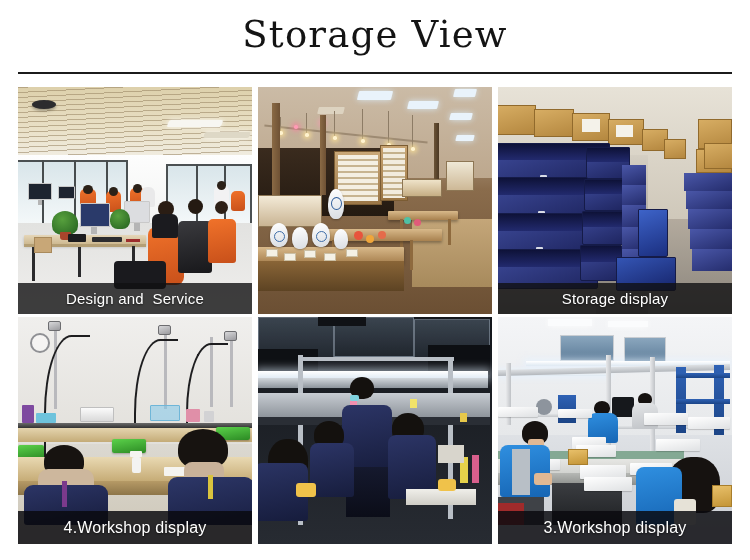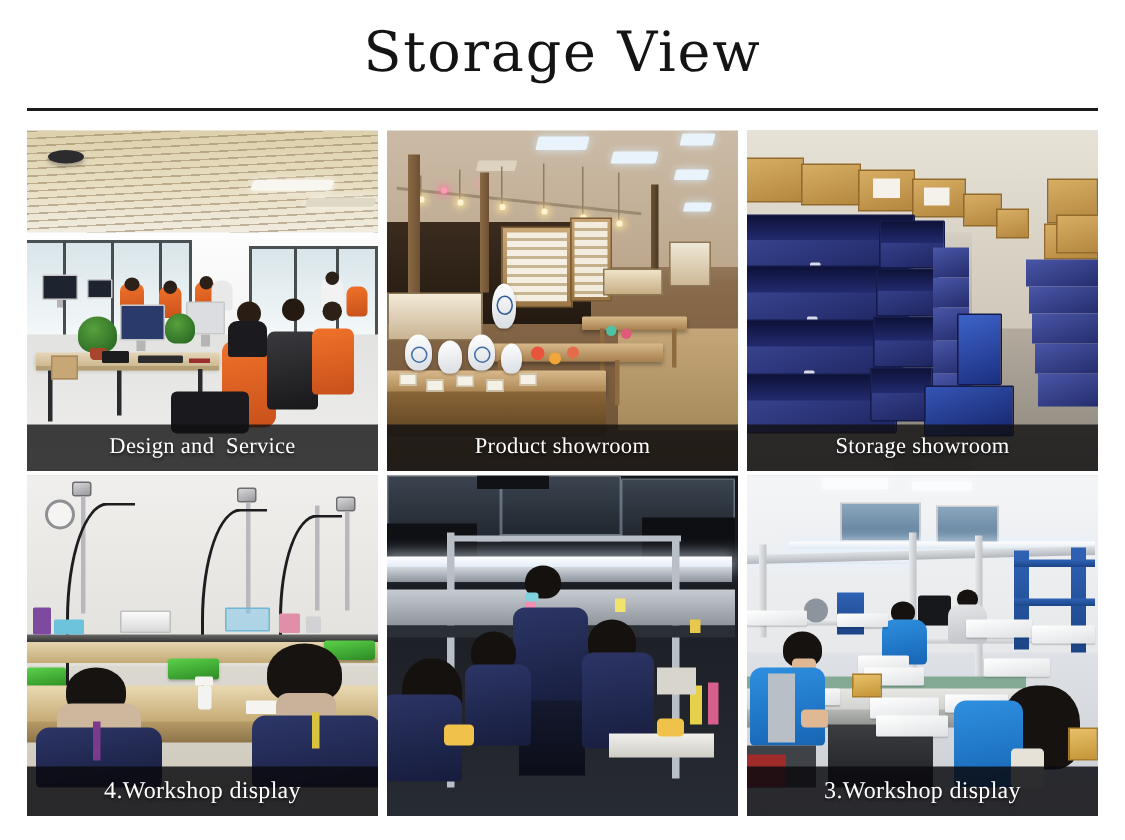--- a/index.html
+++ b/index.html
@@ -60,21 +60,21 @@
   }
 
   .caption-bar {
     position:absolute;
     left:0; right:0; bottom:0;
     height:31px;
     background:rgba(16,16,18,0.80);
     display:flex; align-items:center; justify-content:center;
   }
   .caption-text {
-    font-family:Liberation Serif, serif;
+    font-family:Liberation Sans, sans-serif;
     font-size:15px;
     color:#ffffff;
     line-height:1;
     white-space:pre;
     letter-spacing:0.2px;
     text-shadow:0 1px 2px rgba(0,0,0,0.6);
   }
   .tile.row2 .caption-bar { height:33px; background:rgba(10,10,14,0.84); }
   .tile.row2 .caption-text { font-size:16px; }
 
@@ -457,23 +457,20 @@
         <div class="sr-card" style="left:46px; top:163px; width:12px; height:8px;"></div>
         <div class="sr-card" style="left:66px; top:166px; width:12px; height:8px;"></div>
         <div class="sr-card" style="left:88px; top:162px; width:12px; height:8px;"></div>
 
         <div style="position:absolute; left:96px; top:144px; width:9px; height:9px; border-radius:50%; background:#e8543c;"></div>
         <div style="position:absolute; left:108px; top:148px; width:8px; height:8px; border-radius:50%; background:#f0a63a;"></div>
         <div style="position:absolute; left:120px; top:144px; width:8px; height:8px; border-radius:50%; background:#e56b4a;"></div>
         <div style="position:absolute; left:146px; top:130px; width:7px; height:7px; border-radius:50%; background:#4fc1a4;"></div>
         <div style="position:absolute; left:156px; top:132px; width:7px; height:7px; border-radius:50%; background:#e05b7a;"></div>
 
-        <div class="caption-bar">
-          <span class="caption-text">Product showroom</span>
-        </div>
       </div>
     </div>
 
     <div class="tile row1">
       <div class="photo p-storage">
         <div class="st-wall"></div>
         <div class="st-aisle"></div>
 
         <div class="st-box" style="left:-4px; top:18px; width:42px; height:30px;"></div>
         <div class="st-box" style="left:36px; top:22px; width:40px; height:28px;"></div>
@@ -525,21 +522,21 @@
         <div class="st-bin" style="left:118px; top:170px; width:60px; height:34px; background:linear-gradient(160deg,#3455b4,#16246b);"></div>
 
         <div class="st-binfar" style="left:186px; top:86px; width:50px; height:18px;"></div>
         <div class="st-binfar" style="left:188px; top:104px; width:48px; height:18px;"></div>
         <div class="st-binfar" style="left:190px; top:122px; width:46px; height:20px;"></div>
         <div class="st-binfar" style="left:192px; top:142px; width:44px; height:20px;"></div>
         <div class="st-binfar" style="left:194px; top:162px; width:42px; height:22px;"></div>
         <div class="st-box" style="left:206px; top:56px; width:30px; height:26px;"></div>
 
         <div class="caption-bar">
-          <span class="caption-text">Storage showroom</span>
+          <span class="caption-text">Storage display</span>
         </div>
       </div>
     </div>
 
     <div class="tile row2">
       <div class="photo p-bench">
         <div class="wb-wall"></div>
 
         <div class="wb-head" style="left:30px; top:4px;"></div>
         <div class="wb-head" style="left:140px; top:8px;"></div>

